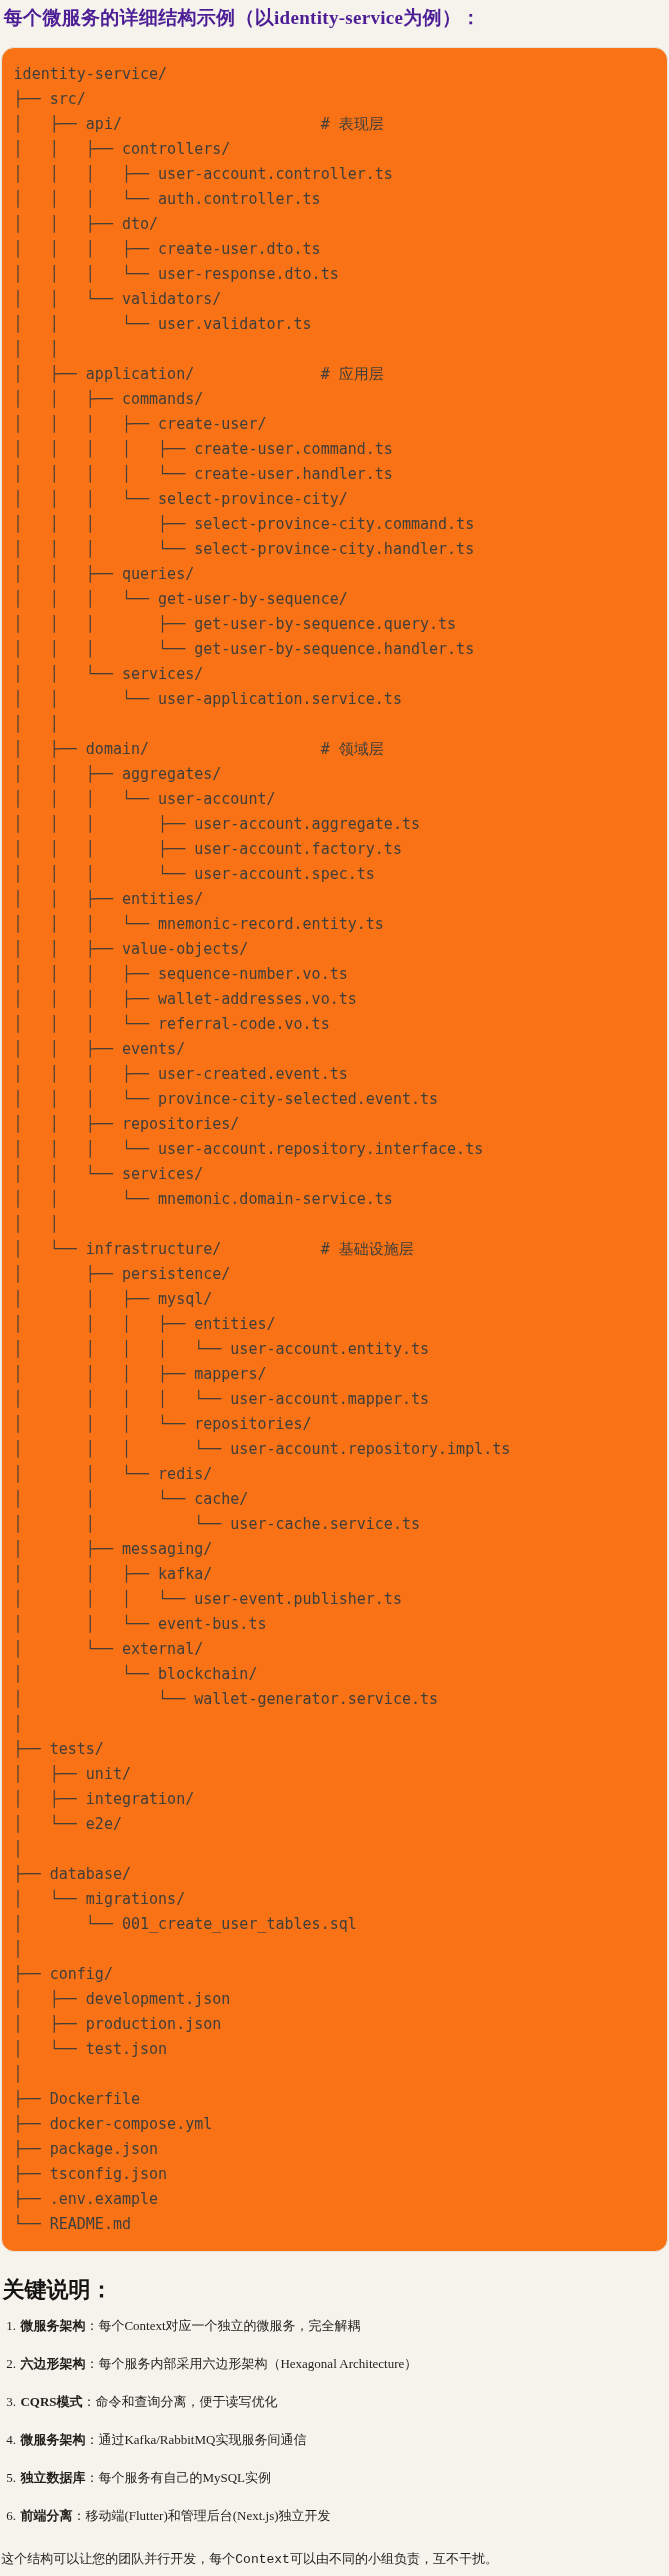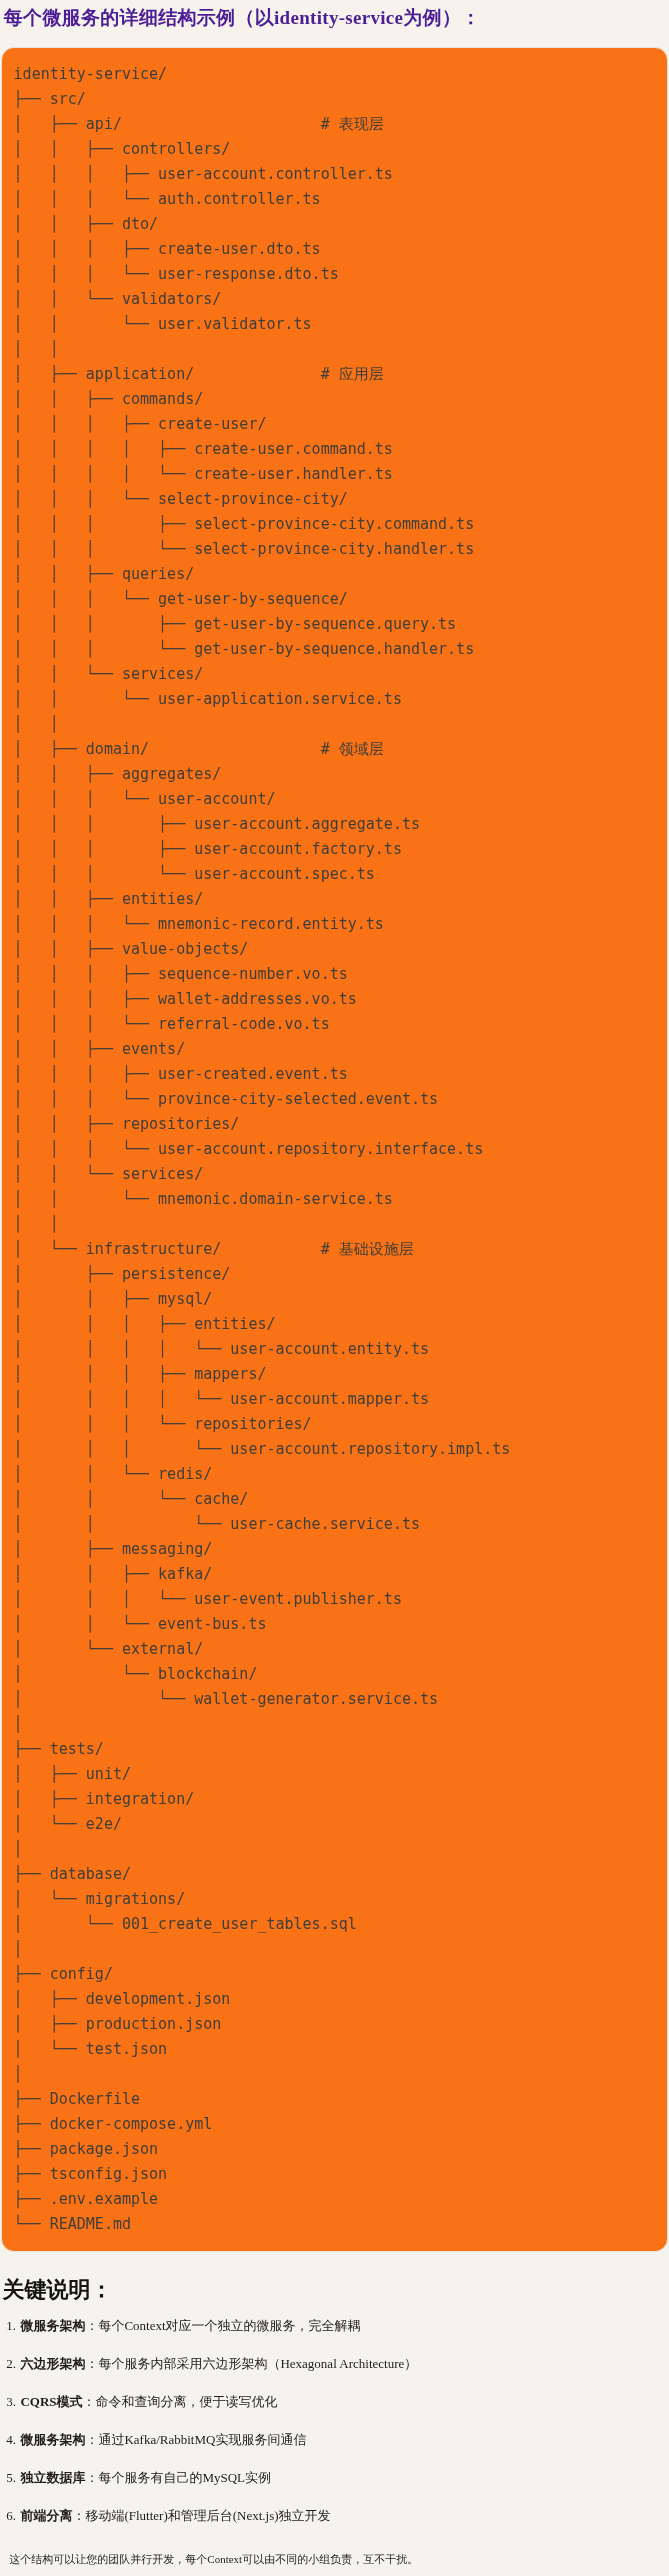--- a/index.html
+++ b/index.html
@@ -54,23 +54,24 @@
     display: inline-block;
     margin-right: 4.4px;
   }
   .note-item .item-term {
     font-weight: 700;
   }
   .note-item .item-colon {
     font-weight: 400;
   }
   .footer-paragraph {
-    font-size: 11px;
+    font-size: 13px;
     line-height: 25px;
-    margin: 19px 0 0 8px;
+    margin: 19px 0 0 0;
+    font-family: Liberation Mono, monospace;
   }
 </style>
 </head>
 <body>
 
 <div class="page-title">每个微服务的详细结构示例（以identity-service为例）：</div>
 
 <pre class="code-block"><code>identity-service/
 ├── src/
 │   ├── api/                      # 表现层

